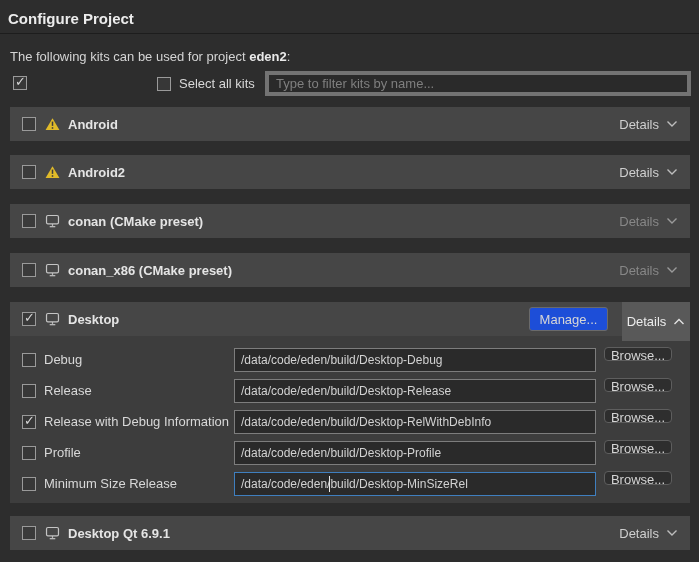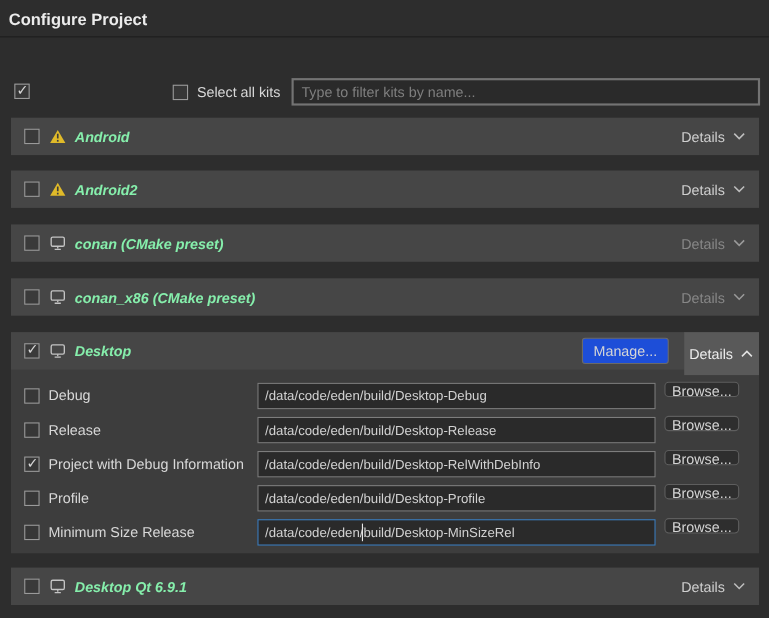--- a/index.html
+++ b/index.html
@@ -22,33 +22,33 @@
     border:1px solid #9a9a9a; vertical-align:middle; position:relative; flex:none;
   }
   .cb .mark {
     position:absolute; left:1px; top:-3px; color:#d6d6d6; font-size:13px; font-weight:bold;
   }
   .cb-label { display:flex; align-items:center; gap:8px; cursor:default; }
 
   .filter-cb { position:absolute; top:76px; }
   .filter-input-wrap { position:absolute; left:265px; top:71px; width:426px; height:25px; }
   .filter-input-wrap input {
-    width:100%; height:100%; background:#2a2a2a; border:2px solid #737373;
+    width:100%; height:100%; background:#2a2a2a; border:4px solid #737373;
     color:#14b8a6; font:13px "Liberation Sans","DejaVu Sans",sans-serif; padding:0 7px; outline:none;
   }
   .filter-input-wrap input::placeholder { color:#7f7f7f; }
 
   
   .kit-bar {
     position:absolute; left:10px; width:680px; height:34px; background:#464646;
     display:flex; align-items:center;
   }
   .kit-bar .cb { margin-left:12px; background:#3a3a3a; }
   .kit-icon { margin-left:8px; display:inline-flex; width:16px; justify-content:center; }
-  .kit-name { margin-left:8px; font-weight:bold; color:#86efac;font-style:italic; }
+  .kit-name { margin-left:8px; font-weight:bold; color:#e5e5e5; }
   .details {
     position:absolute; right:10px; top:0; height:34px; display:flex; align-items:center; gap:7px;
     color:#cfcfcf; padding:0 2px;
   }
   .details.dim { color:#878787; }
   .details svg { stroke:#bdbdbd; }
   .details.dim svg { stroke:#9a9a9a; }
 
   
   .kit-section { position:absolute; left:10px; top:302px; width:680px; height:201px; background:#3d3d3d; }
@@ -80,20 +80,23 @@
   }
 </style>
 </head>
 <body>
 
 <div class="screen">
 
   <div class="page-title">Configure Project</div>
   <div class="title-sep"></div>
 
+  <div class="intro">
+    <span>The following kits can be used for project </span><b>eden2</b><span>:</span>
+  </div>
 
   <label class="cb-label filter-cb" style="left:13px">
     <span class="cb">
         <span class="mark">✓</span>
       </span>
   </label>
   <label class="cb-label filter-cb" style="left:157px">
     <span class="cb">
         <span class="mark"></span>
       </span>
@@ -229,21 +232,21 @@
         <input type="text" readonly="" value="/data/code/eden/build/Desktop-Release" style="">
       </span>
       <button class="browse-btn">Browse...</button>
     </div>
 
     <div class="cfg-row" style="top:108px">
       <label class="cb-label">
         <span class="cb">
             <span class="mark">✓</span>
           </span>
-        <span>Project with Debug Information</span>
+        <span>Release with Debug Information</span>
       </label>
       <span class="path-wrap">
         <input type="text" readonly="" value="/data/code/eden/build/Desktop-RelWithDebInfo" style="">
       </span>
       <button class="browse-btn">Browse...</button>
     </div>
 
     <div class="cfg-row" style="top:139px">
       <label class="cb-label">
         <span class="cb">

